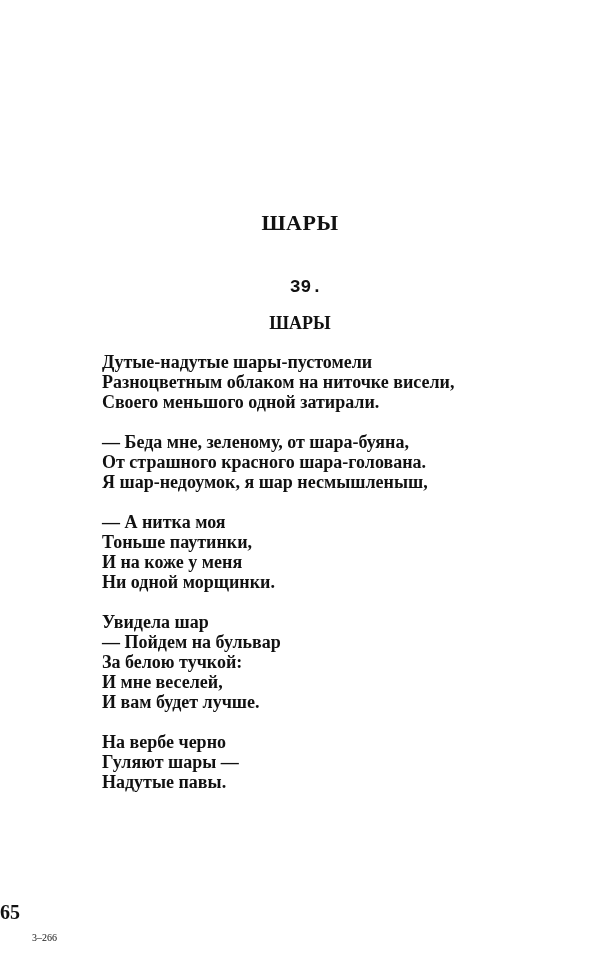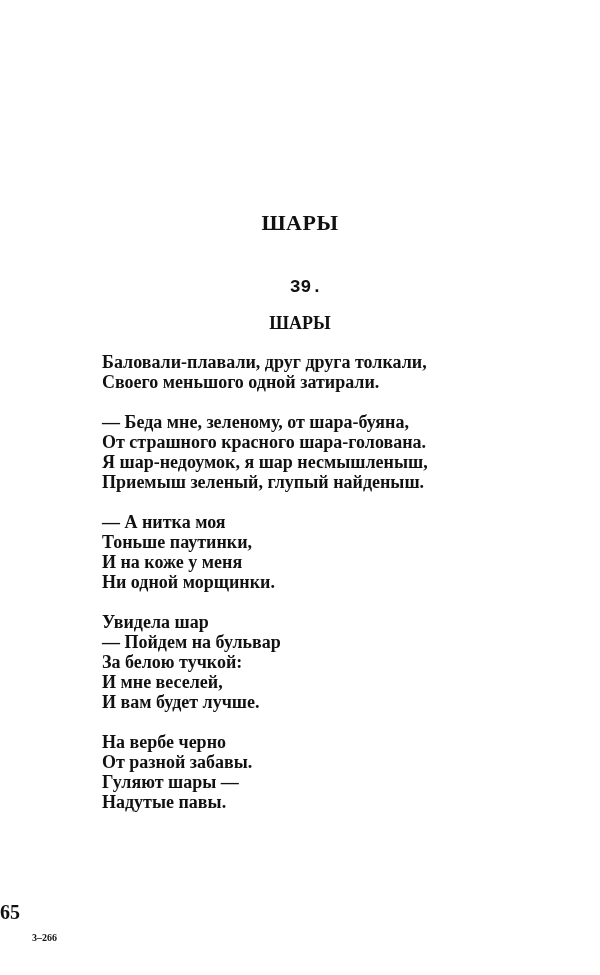--- a/index.html
+++ b/index.html
@@ -25,56 +25,55 @@
       font-size: 18px; font-weight: bold; line-height: 20px;
     }
     .stanza { margin-bottom: 20px; }
     .stanza .line { display: block; white-space: nowrap; }
     .page-number {
       position: absolute; top: 901px; left: 0; width: 100%;
       text-align: left; font-size: 20px; font-weight: bold;
     }
     .signature {
       position: absolute; top: 932px; left: 32px;
-      font-size: 10px; font-weight: bold;
+      font-size: 10px; font-weight: normal;
     }
   </style>
 </head>
 <body>
 
 <div class="section-title">ШАРЫ</div>
 <div class="poem-number">39.</div>
 <div class="poem-title">ШАРЫ</div>
 
 <div class="poem">
   <div class="stanza">
-    <span class="line">Баловали-плавали, друг друга толкали,</span>
+    <span class="line">Дутые-надутые шары-пустомели</span>
+    <span class="line">Разноцветным облаком на ниточке висели,</span>
     <span class="line">Своего меньшого одной затирали.</span>
   </div>
   <div class="stanza">
     <span class="line">— Беда мне, зеленому, от шара-буяна,</span>
     <span class="line">От страшного красного шара-голована.</span>
     <span class="line">Я шар-недоумок, я шар несмышленыш,</span>
-    <span class="line">Приемыш зеленый, глупый найденыш.</span>
   </div>
   <div class="stanza">
     <span class="line">— А нитка моя</span>
     <span class="line">Тоньше паутинки,</span>
     <span class="line">И на коже у меня</span>
     <span class="line">Ни одной морщинки.</span>
   </div>
   <div class="stanza">
     <span class="line">Увидела шар</span>
     <span class="line">— Пойдем на бульвар</span>
     <span class="line">За белою тучкой:</span>
     <span class="line">И мне веселей,</span>
     <span class="line">И вам будет лучше.</span>
   </div>
   <div class="stanza">
     <span class="line">На вербе черно</span>
-    <span class="line">От разной забавы.</span>
     <span class="line">Гуляют шары —</span>
     <span class="line">Надутые павы.</span>
   </div>
 </div>
 
 <div class="page-number">65</div>
 <div class="signature">3–266</div>
 
 </body></html>

